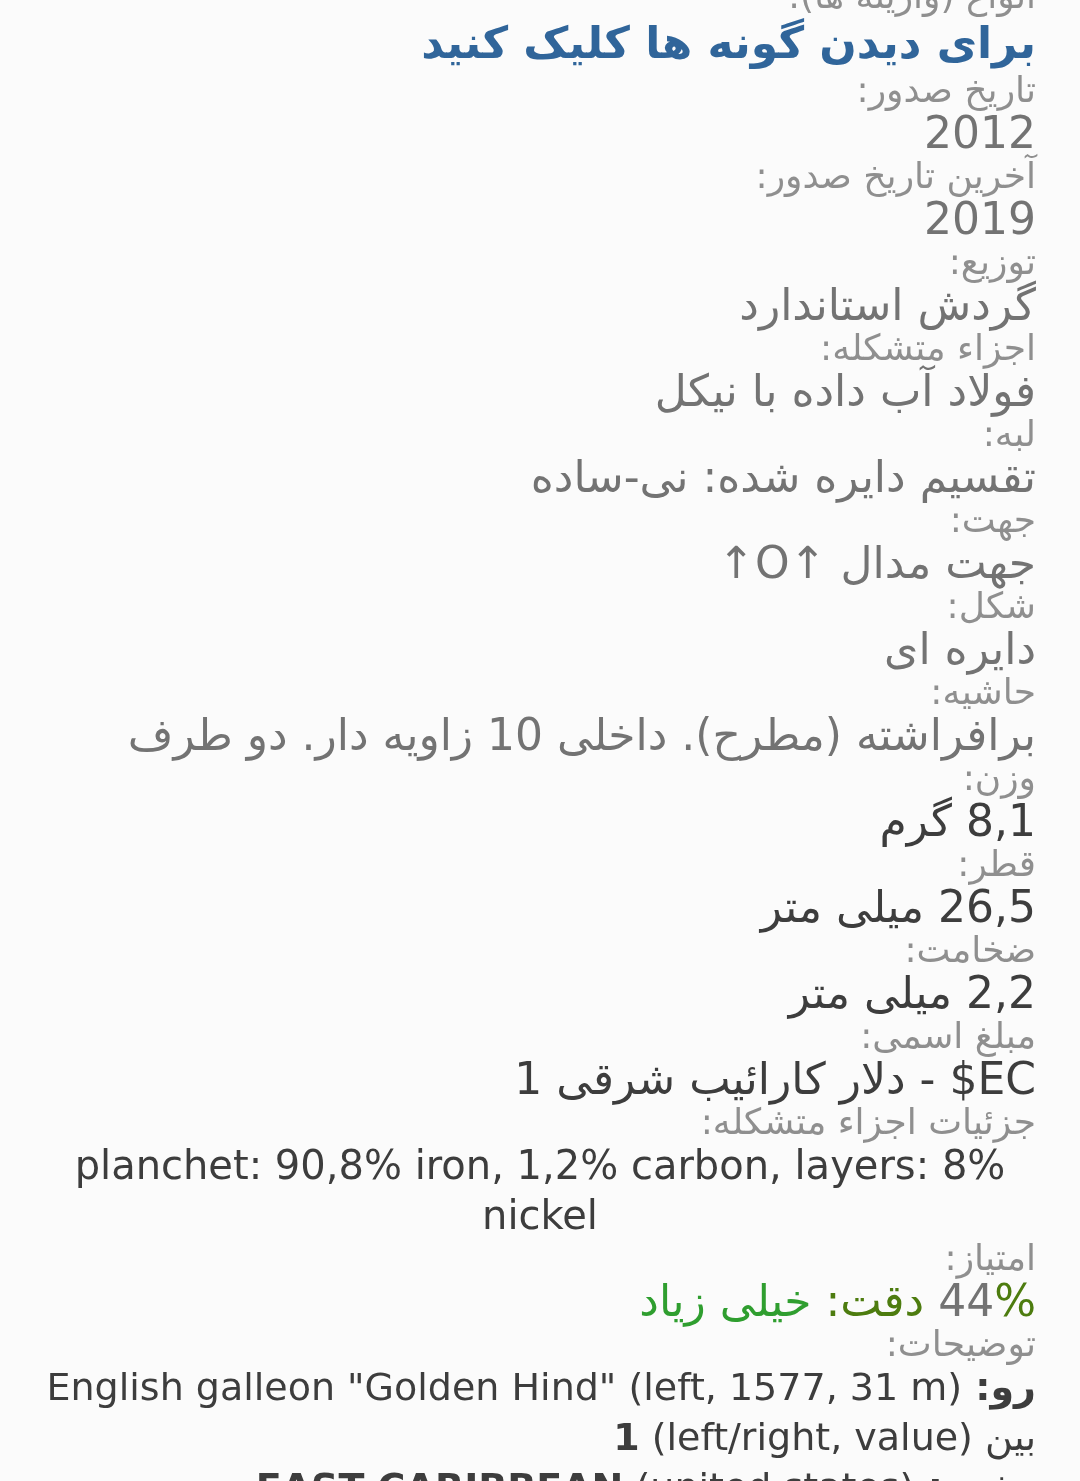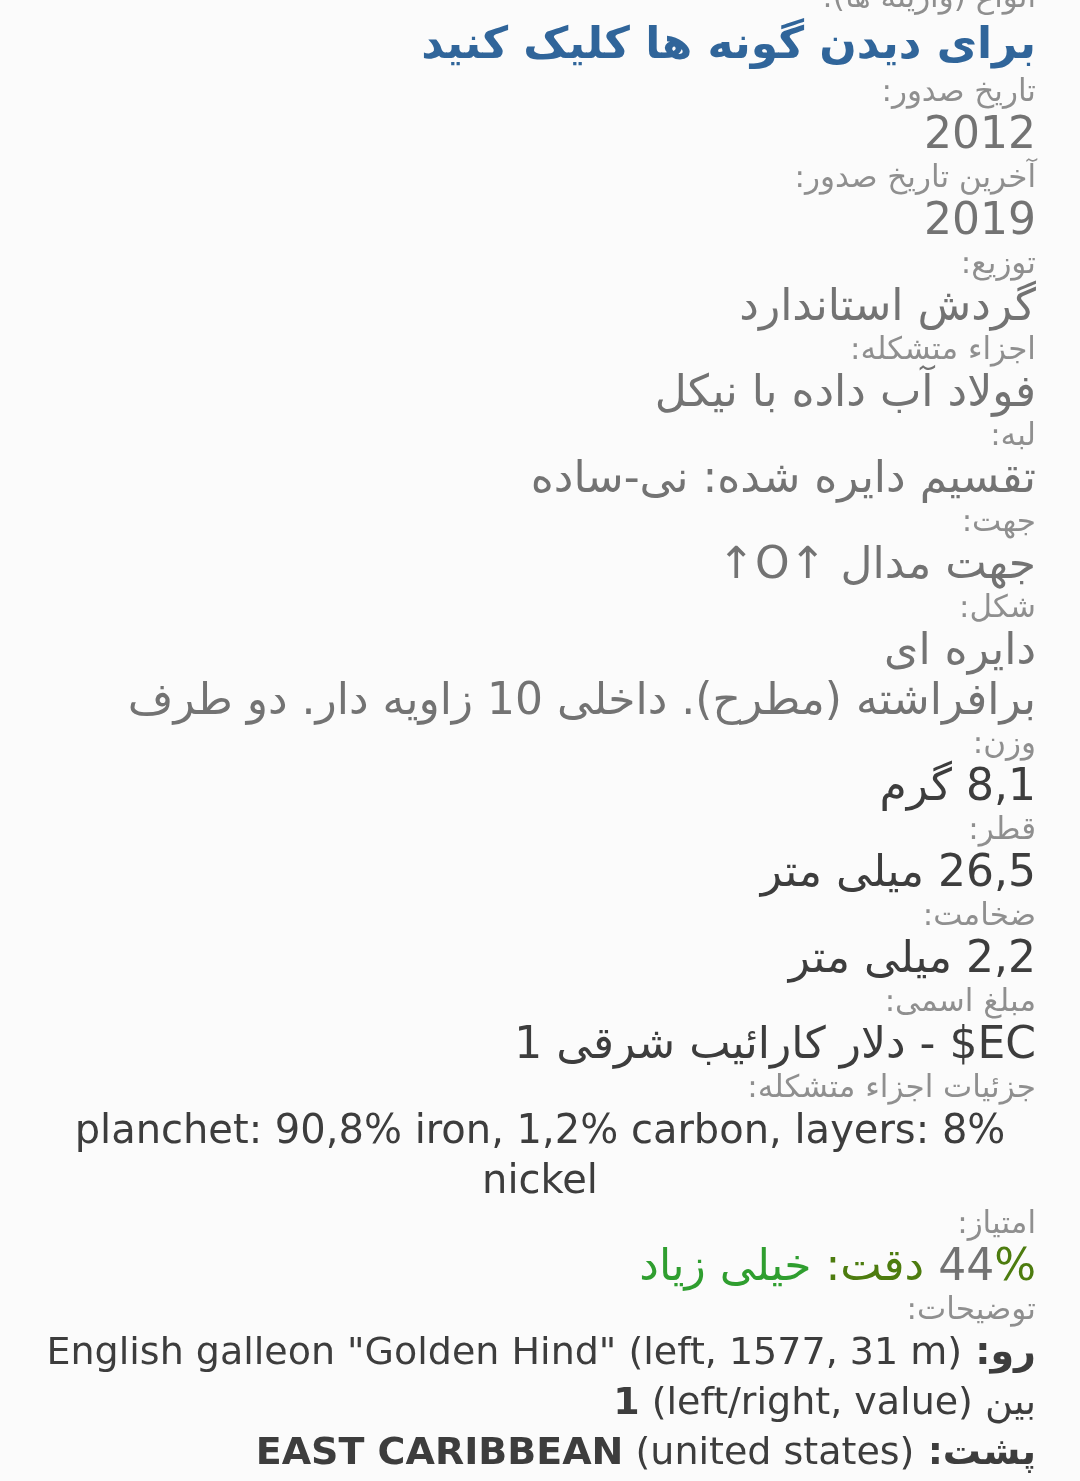--- a/index.html
+++ b/index.html
@@ -10,21 +10,21 @@
     overflow: hidden;
     background: #fbfbfb;
     direction: rtl;
     text-align: right;
     box-sizing: border-box;
     padding: 0 44px;
     font-family: "DejaVu Sans", sans-serif;
   }
   .lbl {
     color: #8f8f8f;
-    font-size: 31px;
+    font-size: 36px;
     line-height: 36px;
   }
   .lbl-cut { margin-top: -22px; }
   .val {
     color: #3d3d3d;
     font-size: 44px;
     line-height: 50px;
   }
   .lnk { color: #737373; cursor: pointer; }
   .lnkb {
@@ -71,20 +71,21 @@
 
   <div class="lbl">لبه:</div>
   <div class="val lnk">تقسیم دایره شده: نی-ساده</div>
 
   <div class="lbl">جهت:</div>
   <div class="val lnk">جهت مدال ↑O↑</div>
 
   <div class="lbl">شکل:</div>
   <div class="val lnk">دایره ای</div>
 
+  <div class="lbl">حاشیه:</div>
   <div class="val lnk">برافراشته (مطرح). داخلی 10 زاویه دار. دو طرف</div>
 
   <div class="lbl">وزن:</div>
   <div class="val">8,1 گرم</div>
 
   <div class="lbl">قطر:</div>
   <div class="val">26,5 میلی متر</div>
 
   <div class="lbl">ضخامت:</div>
   <div class="val">2,2 میلی متر</div>

